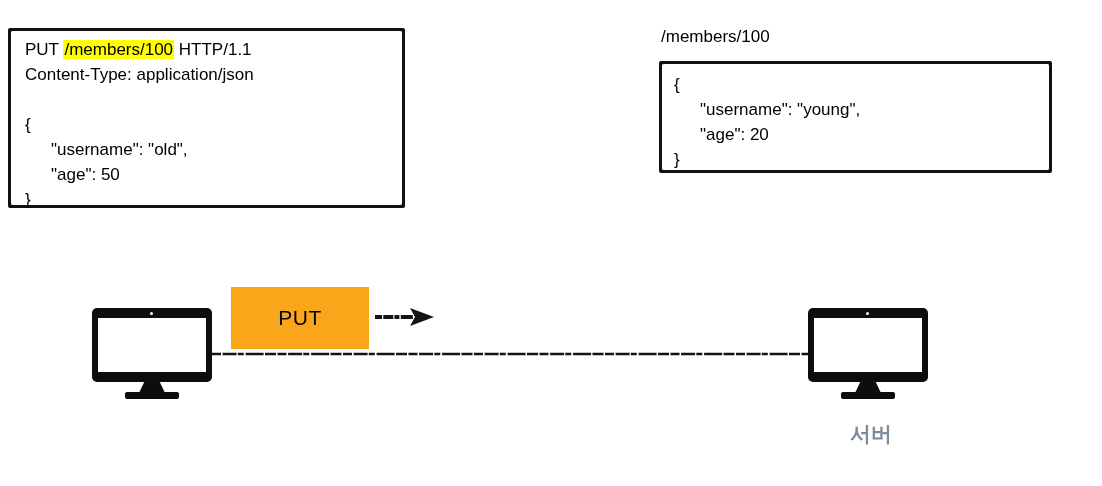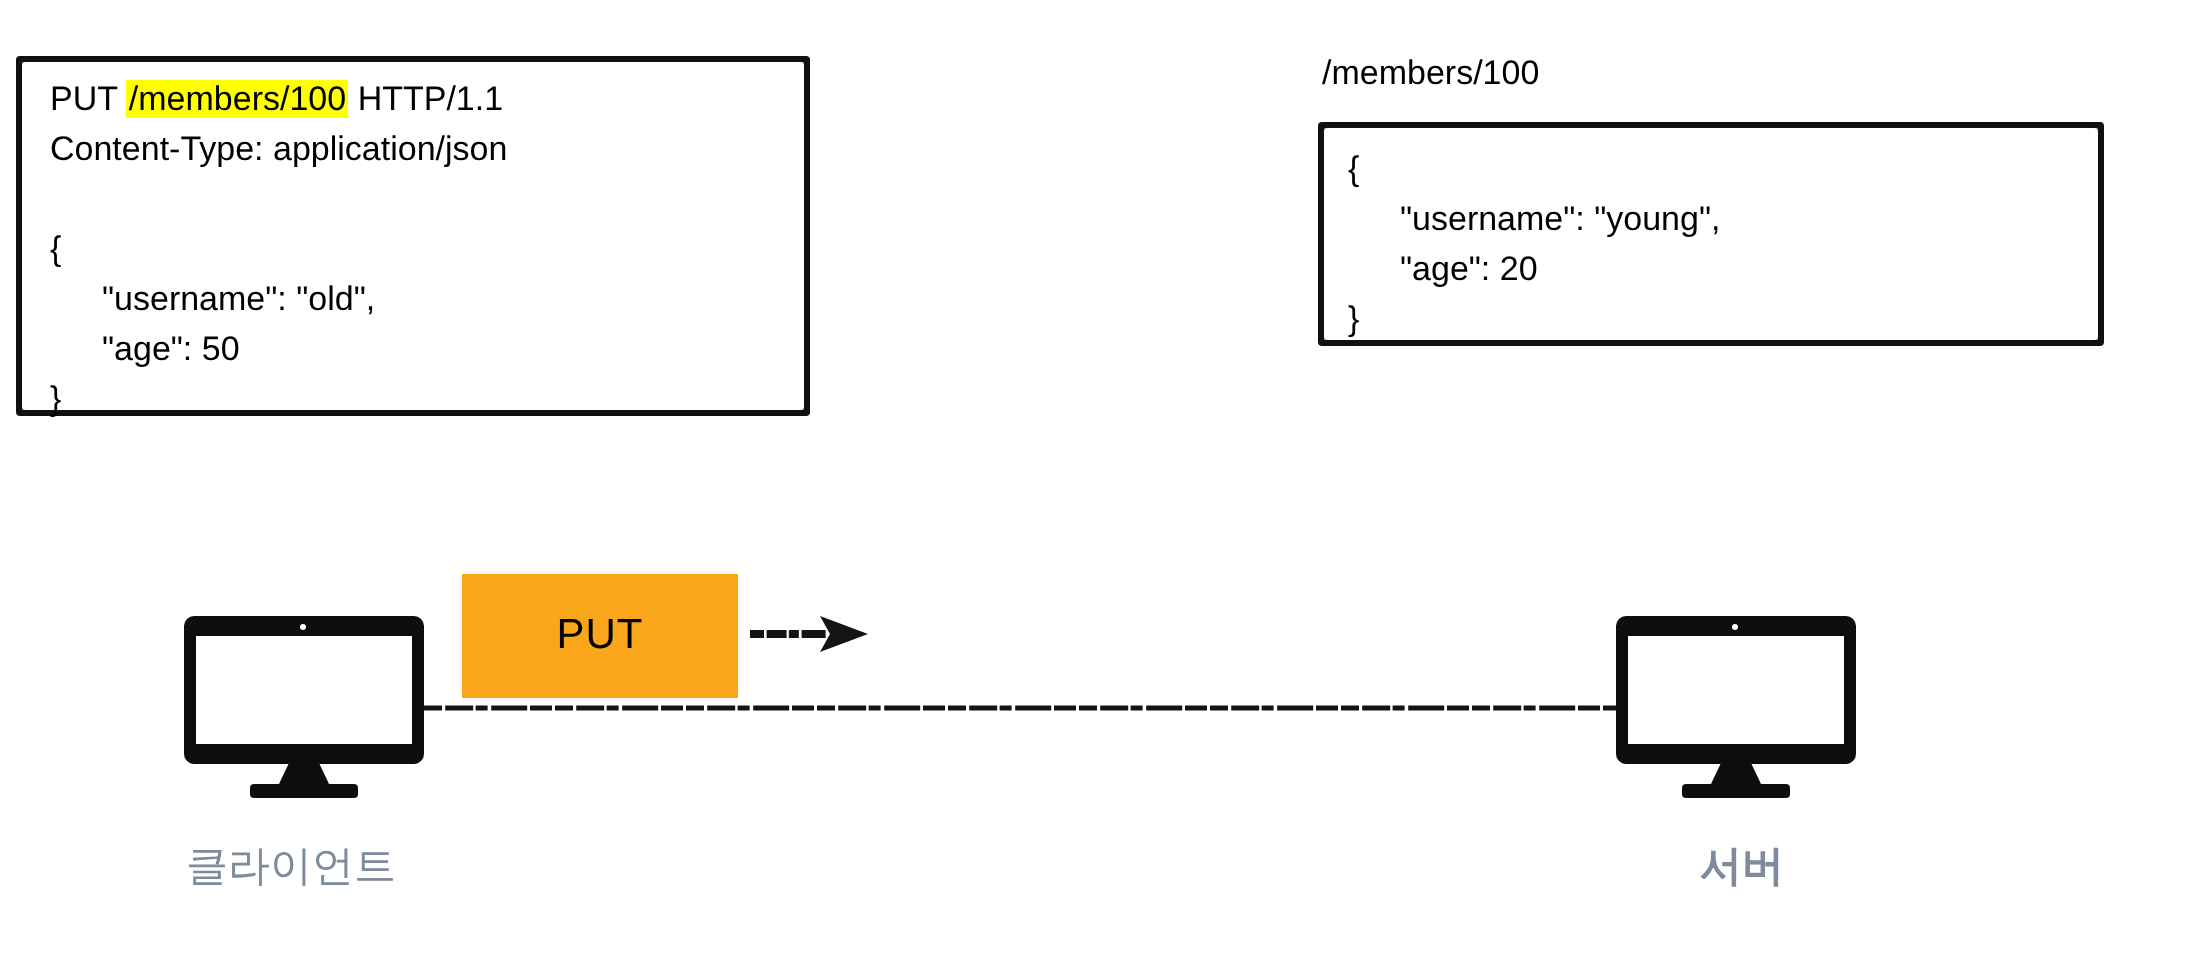--- a/index.html
+++ b/index.html
@@ -188,21 +188,20 @@
     <path d="M0 2 L600 2" stroke="#141414" stroke-width="2.4" stroke-dasharray="9 1.6 14 1.2 6 1.8 18 1.4 11 1.5" fill="none"></path>
   </svg>
 
   <div class="monitor" id="client-monitor">
     <div class="case"></div>
     <div class="screen"></div>
     <div class="cam"></div>
     <div class="neck"></div>
     <div class="base"></div>
   </div>
-  <div class="node-label" id="client-label">클라이언트</div>
 
   <div class="monitor" id="server-monitor">
     <div class="case"></div>
     <div class="screen"></div>
     <div class="cam"></div>
     <div class="neck"></div>
     <div class="base"></div>
   </div>
   <div class="node-label" id="server-label">서버</div>
 

